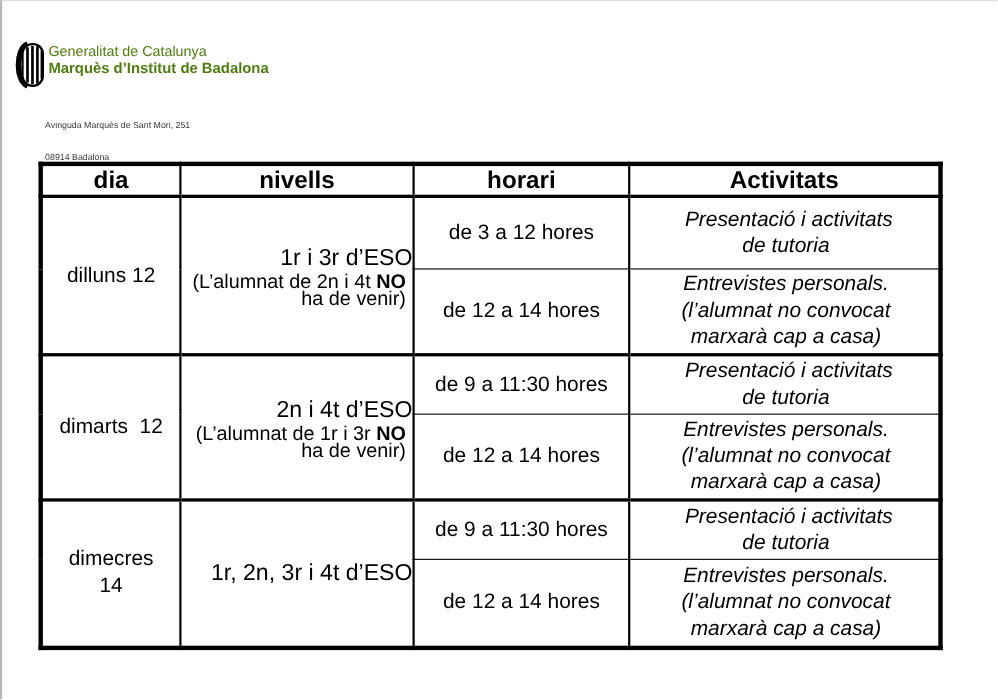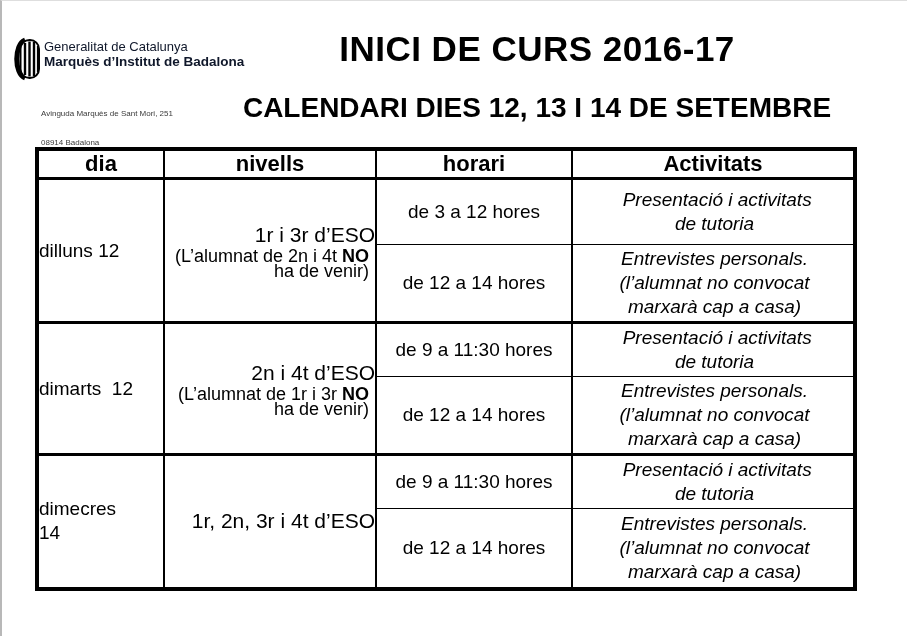--- a/index.html
+++ b/index.html
@@ -3,21 +3,21 @@
 <meta charset="utf-8">
 <style>
   * { margin:0; padding:0; box-sizing:border-box; }
   html,body { width:907px; height:636px; background:#ffffff; font-family:"Liberation Sans", sans-serif; color:#000; }
   #page { position:relative; width:907px; height:636px; background:#fff;
           border-left:2px solid #b8b8b8; border-top:1px solid #dedede; overflow:hidden; }
 
   
   .brand { position:absolute; left:9px; top:36px; display:flex; align-items:flex-start; gap:3px; }
   .logo { width:30px; height:44px; flex:0 0 auto; }
-  .brand-text { font-size:13px; line-height:15px; color:#0f172a; padding-top:2px; white-space:pre; }
+  .brand-text { font-size:13px; line-height:15px; color:#4d7c0f; padding-top:2px; white-space:pre; }
   .brand-text .b3 { font-weight:bold; font-size:13.5px; }
 
   .address { position:absolute; left:39px; top:89px; font-size:8px; line-height:9.6px; color:#3a3a3a; white-space:pre; }
   .address .email { color:#2233bb; text-decoration:underline; font-weight:bold; cursor:pointer; }
 
   
   .title { position:absolute; left:165px; top:27px; width:740px; text-align:center;
            font-size:35px; line-height:41px; font-weight:bold; letter-spacing:0.5px; }
   .subtitle { position:absolute; left:165px; top:90px; width:740px; text-align:center;
               font-size:28px; line-height:34px; font-weight:bold; }
@@ -31,21 +31,21 @@
             font-size:22px; font-weight:bold; text-align:center; vertical-align:middle; }
   .cal td { border:2px solid #000; border-top-width:1px; border-bottom-width:1px;
             vertical-align:middle; font-size:19px; }
   .cal tr.g > td { border-top-width:3px; }
 
   tr.hdr { height:28px; }
   tr.g1a { height:66px; } tr.g1b { height:78px; }
   tr.g2a { height:46px; } tr.g2b { height:75px; }
   tr.g3a { height:46px; } tr.g3b { height:80px; }
 
-  td.day  { text-align:left; white-space:pre-wrap; line-height:24px; }
+  td.day  { text-align:center; white-space:pre-wrap; line-height:24px; }
   td.niv  { text-align:right; }
   .niv-main { font-size:21px; line-height:26px; }
   .niv-note { font-size:18px; line-height:15px; max-width:198px; margin:1px auto 0 auto; }
   .niv-note b { font-weight:bold; }
   td.time { text-align:center; }
   td.act  { text-align:center; padding:2px 4px 2px 7px; line-height:24px; white-space:pre-wrap;font-style:italic; }
 </style>
 </head>
 <body>
 
@@ -64,22 +64,20 @@
   </div>
 
   <div class="address">
     <div>Avinguda Marquès de Sant Mori, 251</div>
     <div>08914 Badalona</div>
     <div>Tel.  93 397 49 47</div>
     <div><span class="email">a8057746@xtec.cat</span></div>
     <div>http://agora.xtec.cat/ses-badalona/</div>
   </div>
 
-  <div class="title">INICI DE CURS 2016-17</div>
-  <div class="subtitle">CALENDARI DIES 12, 13 I 14 DE SETEMBRE</div>
 
   <table class="cal">
     <colgroup>
         <col class="c-dia">
         <col class="c-niv">
         <col class="c-hor">
         <col class="c-act">
       </colgroup>
     <tbody>
         <tr class="hdr">

